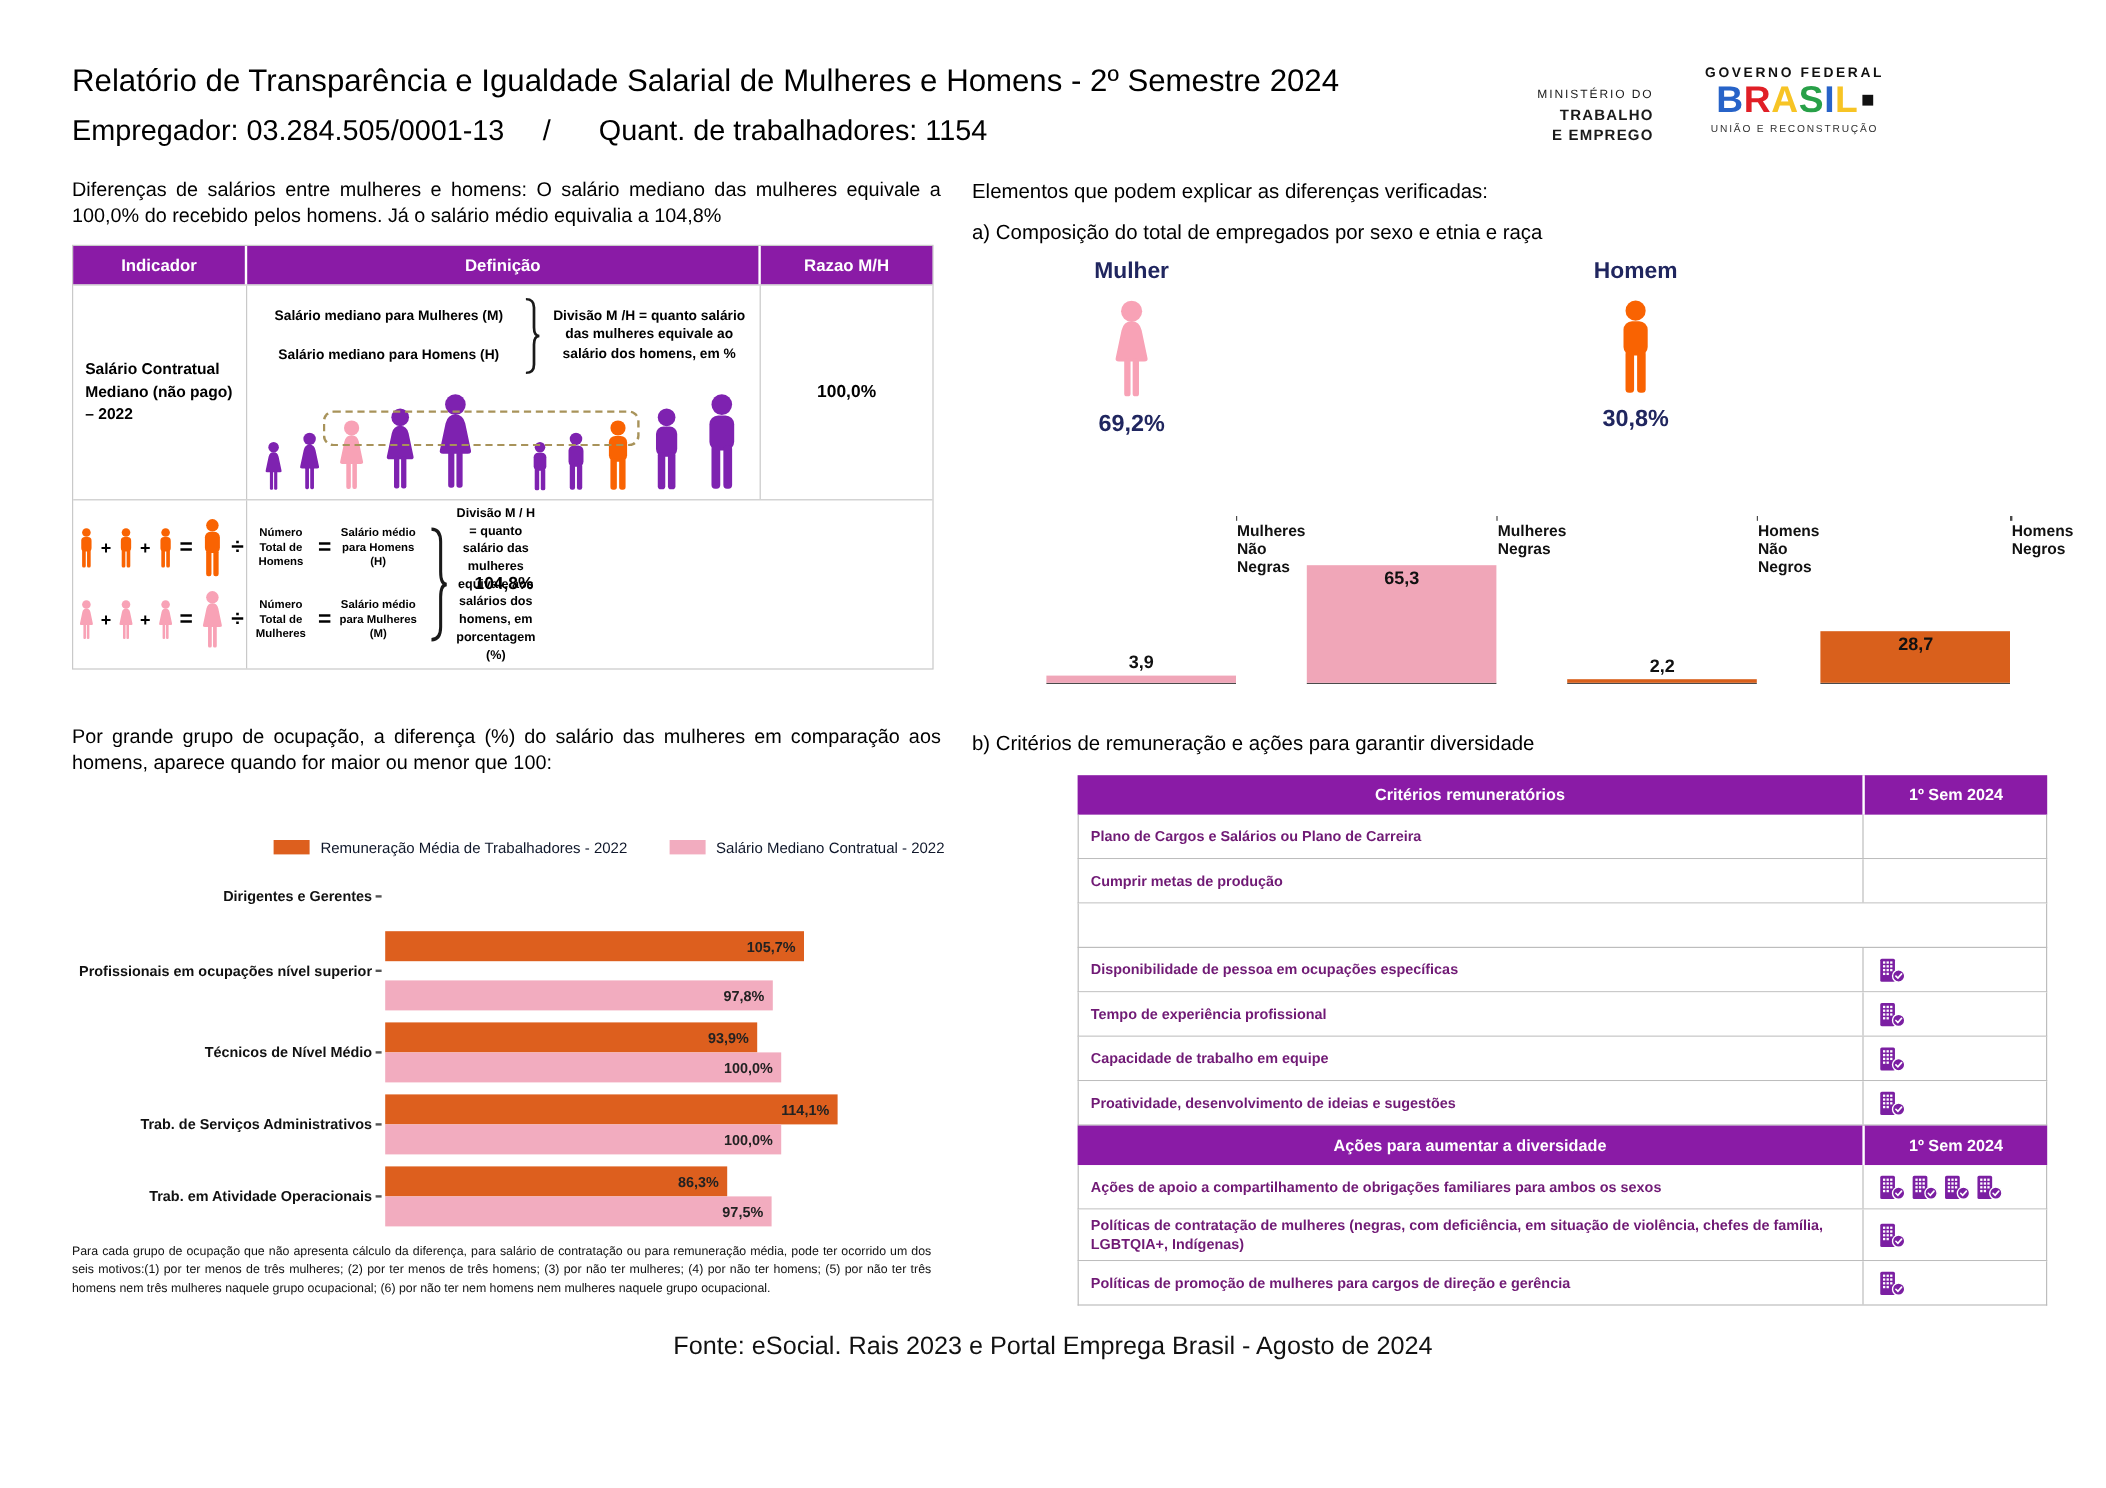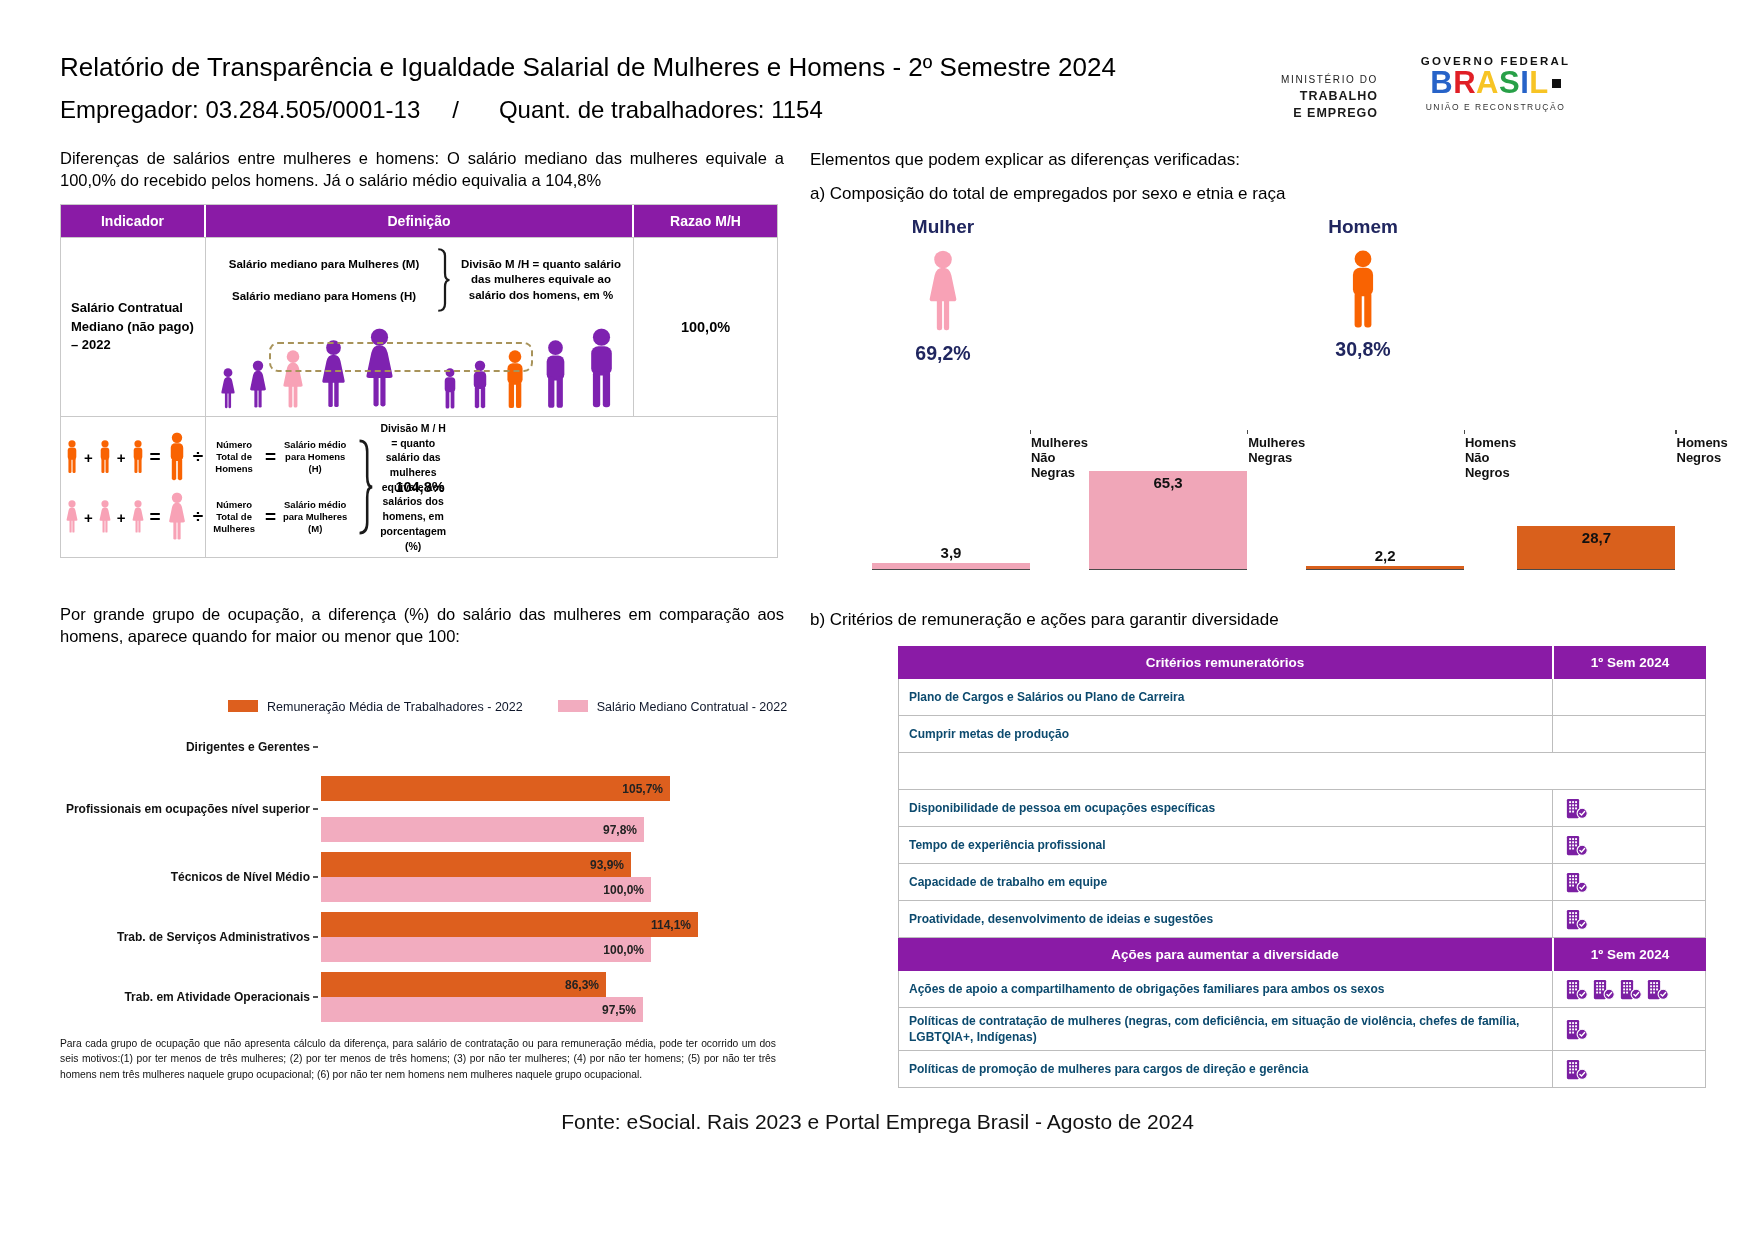--- a/index.html
+++ b/index.html
@@ -81,21 +81,21 @@
   .eth-val.inside{position:absolute;top:3px;left:0;width:100%;text-align:center;margin:0}
   .eth-tick{width:2px;height:4px;background:#4a4a4a}
   .eth-cat{font-size:13px;font-weight:bold;margin-top:5px;color:#111}
 
   .crit-title{position:absolute;left:810px;top:610px;font-size:17px}
   .crit-table{position:absolute;left:898px;top:646px;width:808px;font-size:12px}
   .crit-head{display:flex;background:#8A1BA6;color:#fff;font-weight:bold;font-size:13.5px}
   .crit-head .ch1{flex:1;text-align:center;padding:9px 4px;border-right:2px solid #fff}
   .crit-head .ch2{width:152px;text-align:center;padding:9px 4px}
   .crit-row{display:flex;border:1px solid #bdbdbd;border-top:none;min-height:37px;background:#fff}
-  .crit-lab{flex:1;display:flex;align-items:center;font-weight:bold;padding:5px 10px;border-right:1px solid #bdbdbd;line-height:1.35;color:#0c4a6e}
+  .crit-lab{flex:1;display:flex;align-items:center;font-weight:bold;padding:5px 10px;border-right:1px solid #bdbdbd;line-height:1.35;color:#701a75}
   .crit-ic{width:152px;display:flex;align-items:center;gap:4px;padding-left:12px}
   svg.org{width:23px;height:21px;flex:0 0 auto}
 
   .fonte{position:absolute;left:0;top:1110px;width:100%;text-align:center;font-size:21px;color:#111}
 </style>
 </head>
 <body>
 
 <div class="page">
 

